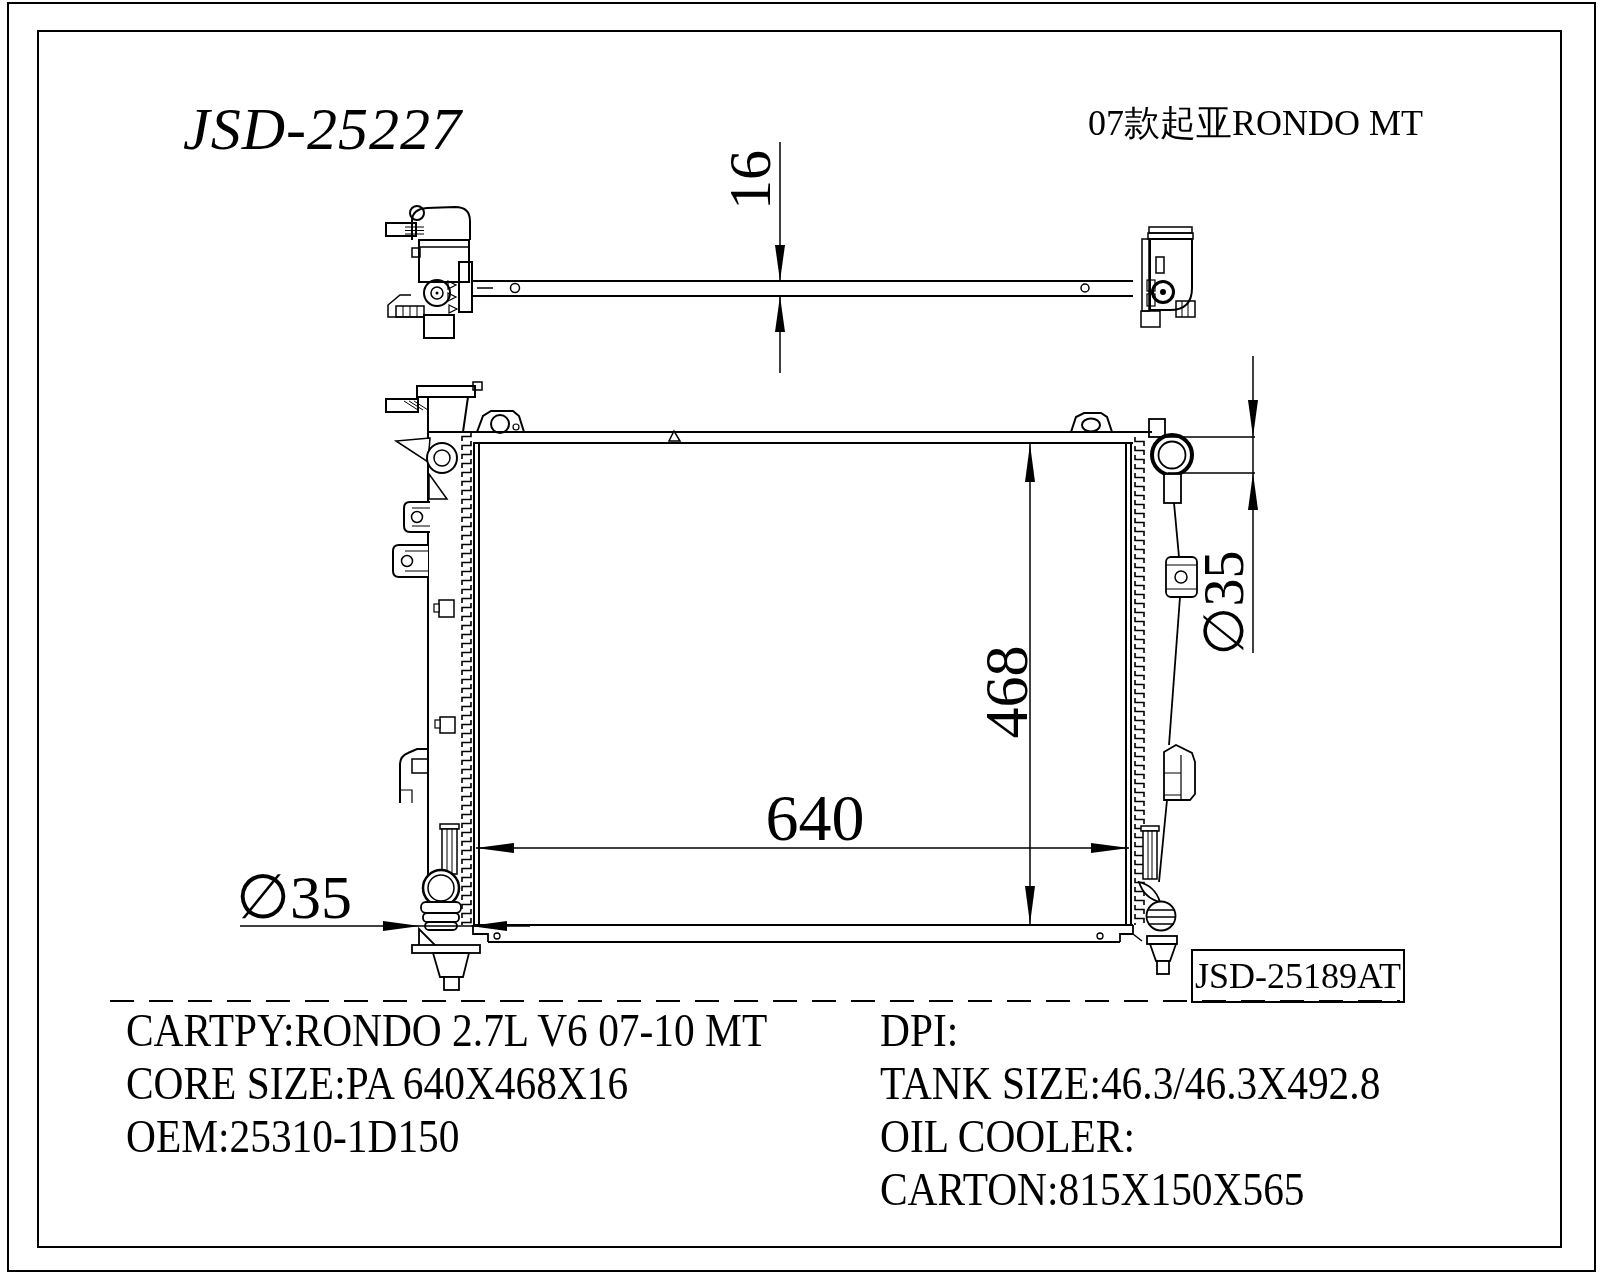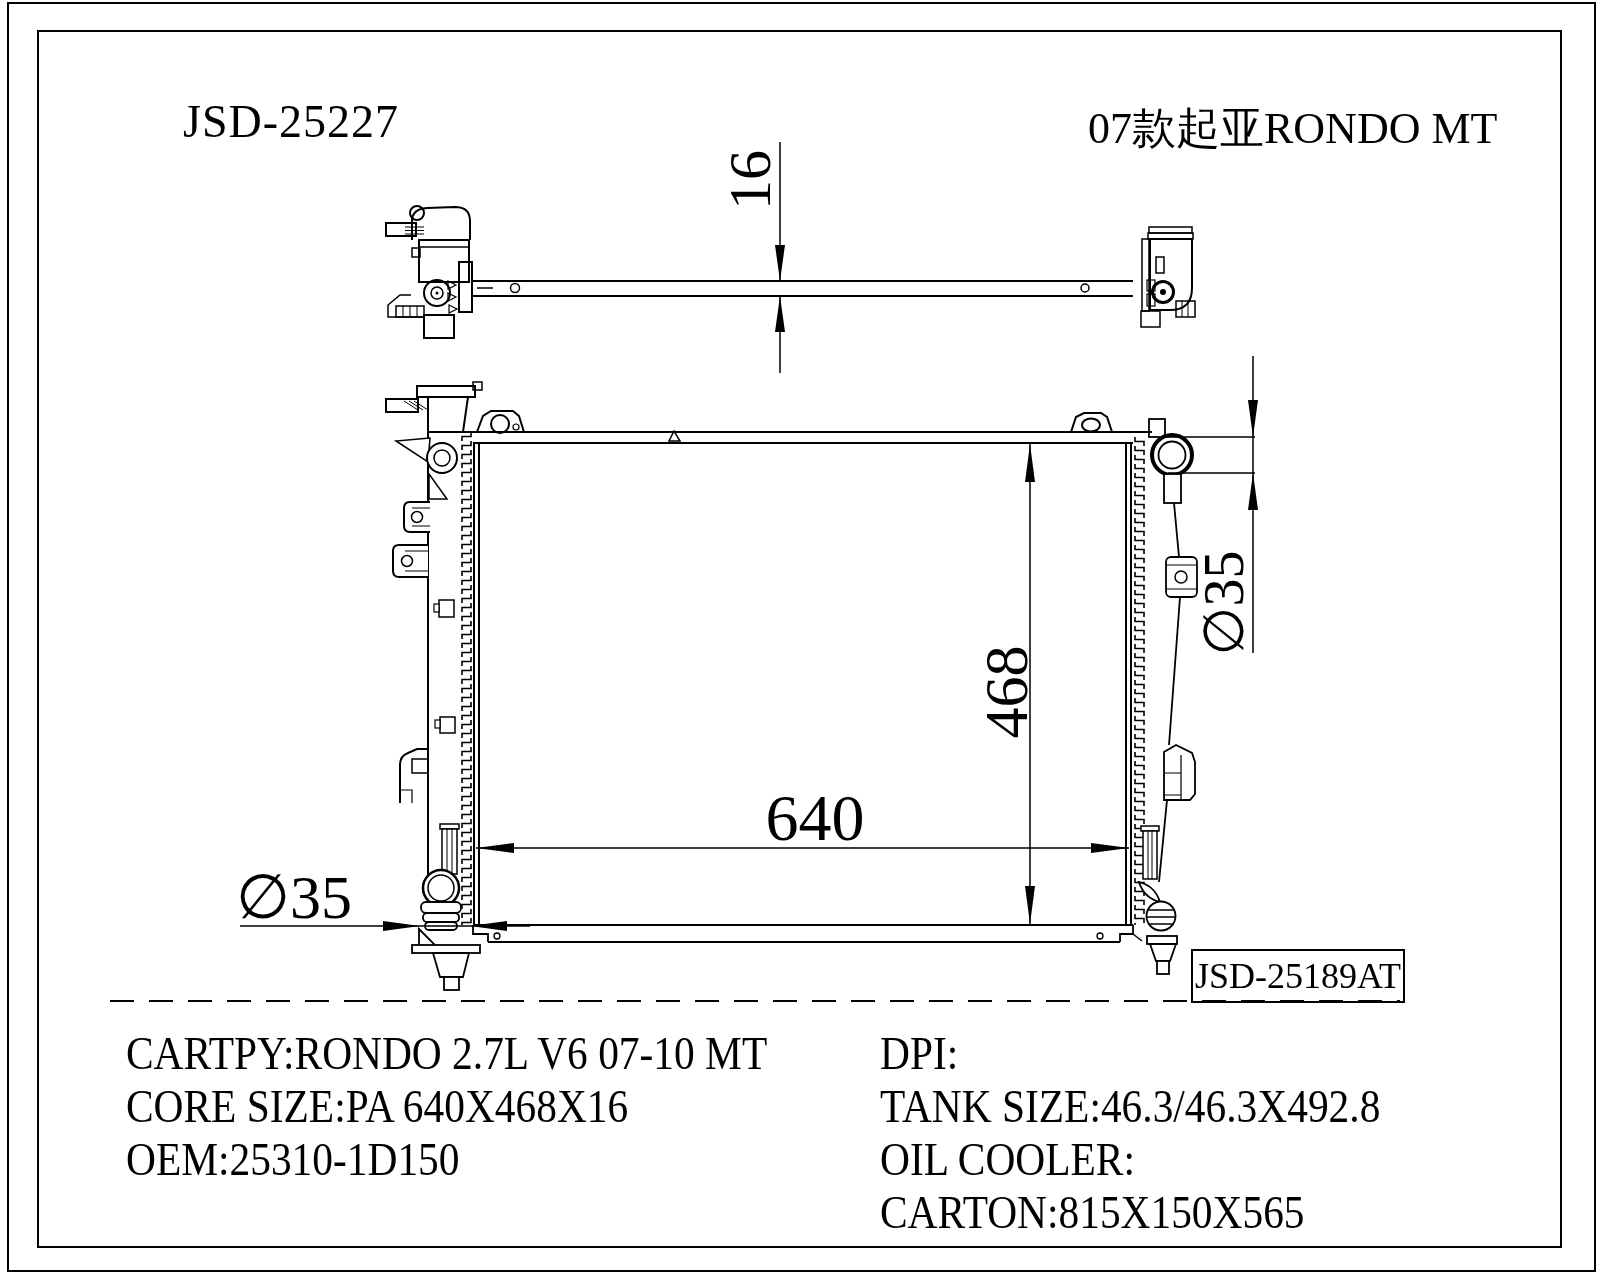--- a/index.html
+++ b/index.html
@@ -9,26 +9,26 @@
   }
   .border-outer{
     position:absolute;left:7px;top:2px;width:1589px;height:1270px;
     border:2px solid #000;box-sizing:border-box;
   }
   .border-inner{
     position:absolute;left:37px;top:30px;width:1525px;height:1218px;
     border:2px solid #000;box-sizing:border-box;
   }
   .title-left{
-    position:absolute;left:183px;top:95px;font-size:46px;letter-spacing:1px;white-space:pre;
+    position:absolute;left:183px;top:95px;font-size:60px;letter-spacing:1px;white-space:pre;font-style:italic;
   }
   .title-right{
-    position:absolute;left:1088px;top:99px;font-size:44px;white-space:pre;
-  }
-  .spec-col{position:absolute;top:1004px;margin-top:23px;}
+    position:absolute;left:1088px;top:99px;font-size:36px;white-space:pre;
+  }
+  .spec-col{position:absolute;top:1004px;}
   .spec-col-left{left:126px;}
   .spec-col-right{left:880px;}
   .spec-line{
     font-size:46px;line-height:53px;height:53px;white-space:pre;
     transform:scaleX(0.9);transform-origin:0 0;
   }
   svg{position:absolute;left:0;top:0;}
   svg text{font-family:"Liberation Serif", serif;fill:#000;stroke:none;}
 </style>
 </head>

